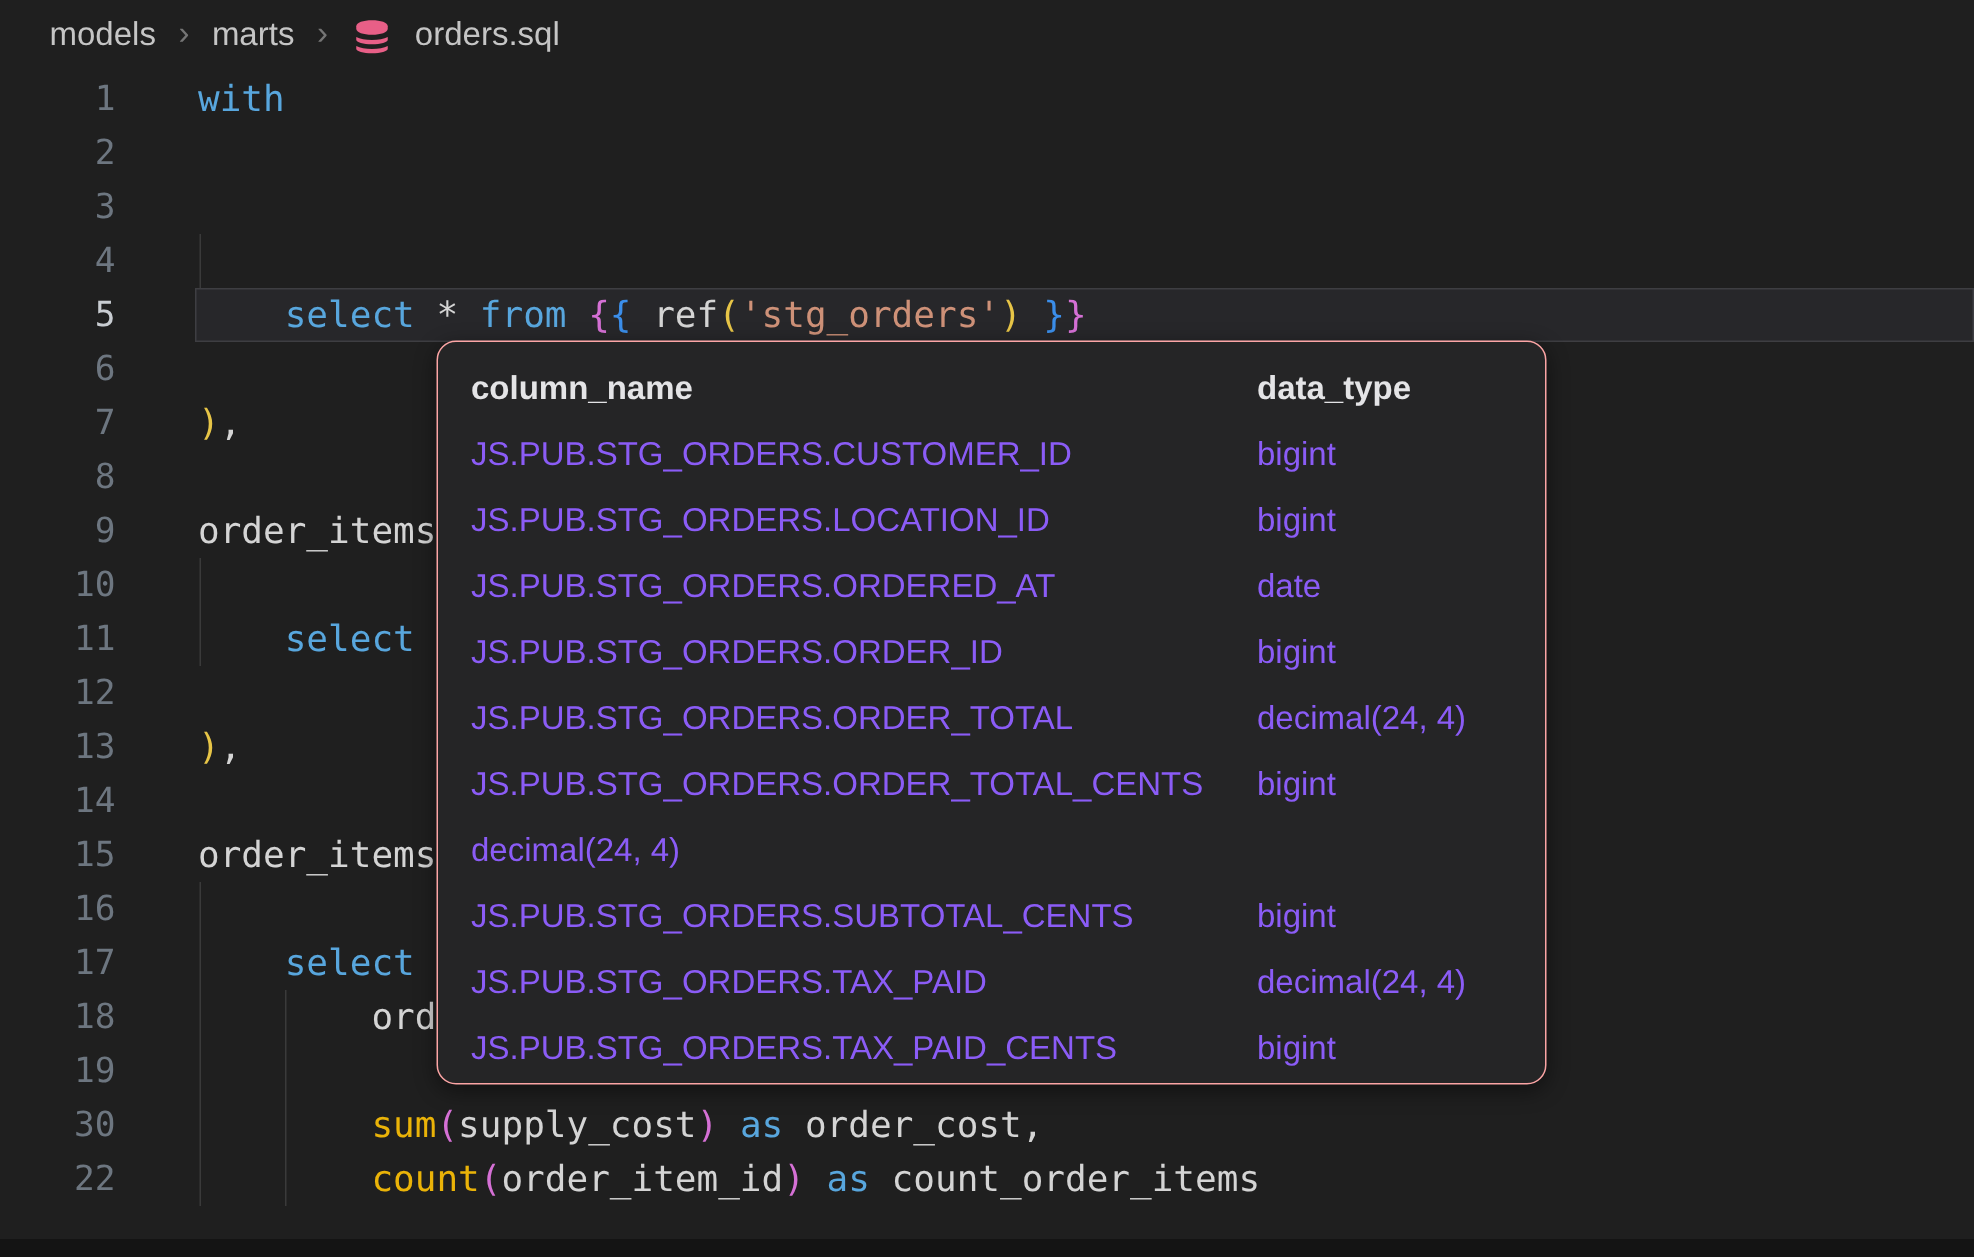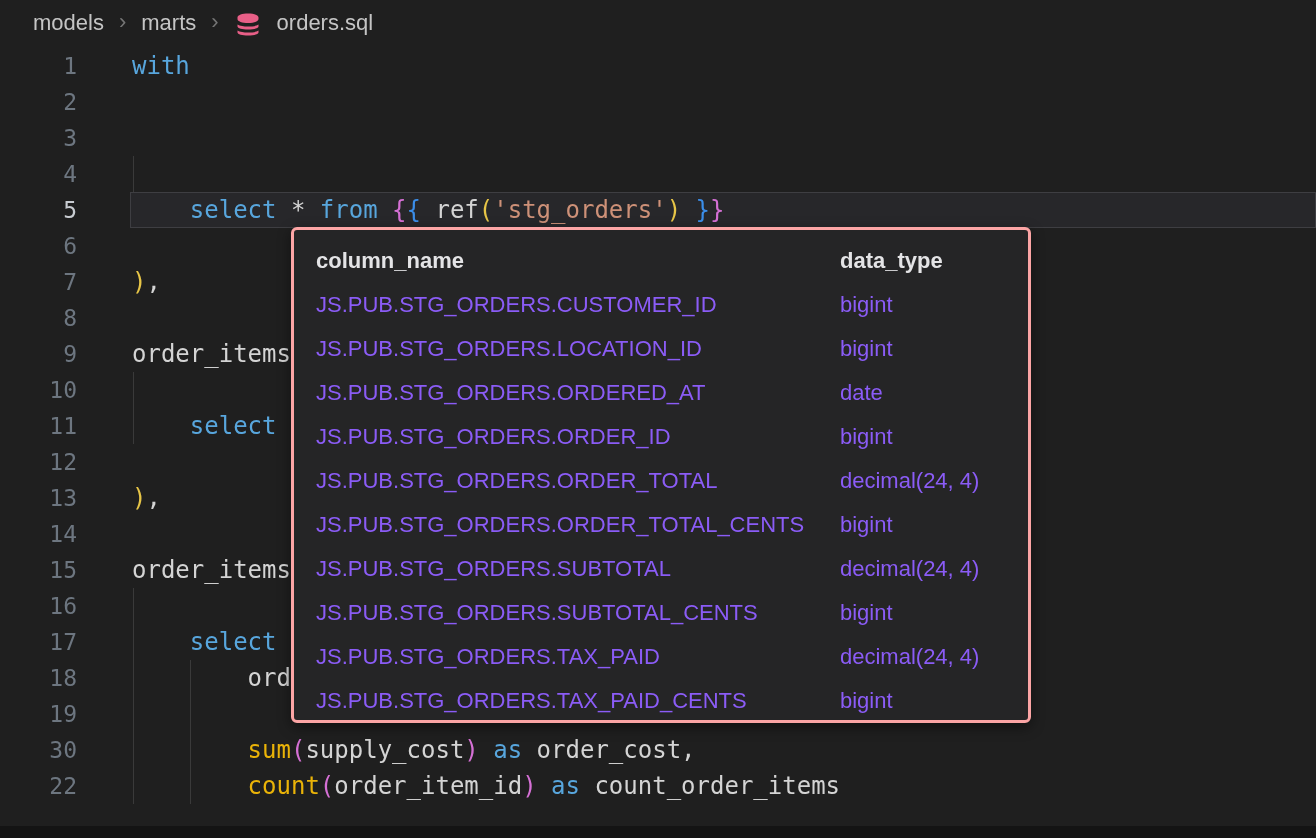--- a/index.html
+++ b/index.html
@@ -42,21 +42,21 @@
   .pl  { color:#d4d4d4; }
   .b1  { color:#e7c547; }
   .b2  { color:#d570d5; }
   .b3  { color:#3b8eea; }
   .fn  { color:#eab308; }
   .str { color:#ce9178; }
 
   
   .popup {
     position:absolute; left:291px; top:227px; width:740px; height:496px;
-    background:#252526; border:3px solid #fca5a5; border-radius:6px;
+    background:#252526; border:1px solid #fca5a5; border-radius:13px;
     padding:9px 22px 8px 22px; z-index:10;
     box-shadow:0 4px 14px rgba(0,0,0,0.45);
     font-family:"Liberation Sans", sans-serif; font-size:22px;
     overflow:hidden;
   }
   .p-row { display:flex; height:44px; align-items:center; color:#8b5cf6; }
   .p-row .c1 { width:524px; flex:0 0 524px; white-space:nowrap; overflow:hidden; }
   .p-row .c2 { flex:1; white-space:nowrap; }
   .p-head { font-weight:bold; color:#e4e4e6; }
 
@@ -207,21 +207,20 @@
       </div>
       <div class="p-row">
         <span class="c1">JS.PUB.STG_ORDERS.ORDER_TOTAL</span>
         <span class="c2">decimal(24, 4)</span>
       </div>
       <div class="p-row">
         <span class="c1">JS.PUB.STG_ORDERS.ORDER_TOTAL_CENTS</span>
         <span class="c2">bigint</span>
       </div>
       <div class="p-row">
-        <span class="c1">JS.PUB.STG_ORDERS.SUBTOTAL</span>
         <span class="c2">decimal(24, 4)</span>
       </div>
       <div class="p-row">
         <span class="c1">JS.PUB.STG_ORDERS.SUBTOTAL_CENTS</span>
         <span class="c2">bigint</span>
       </div>
       <div class="p-row">
         <span class="c1">JS.PUB.STG_ORDERS.TAX_PAID</span>
         <span class="c2">decimal(24, 4)</span>
       </div>

